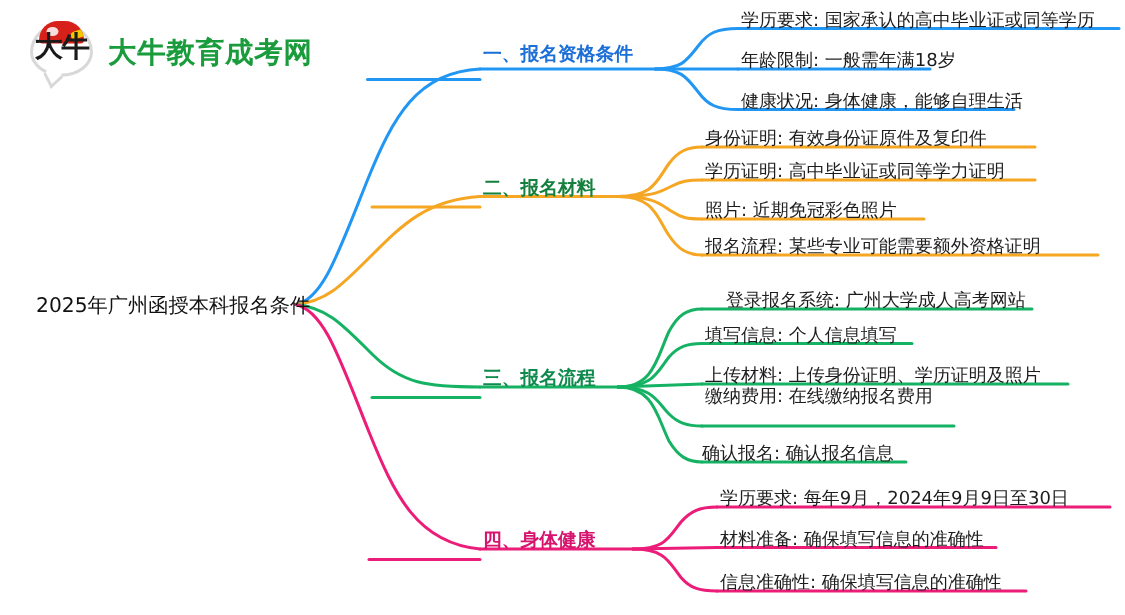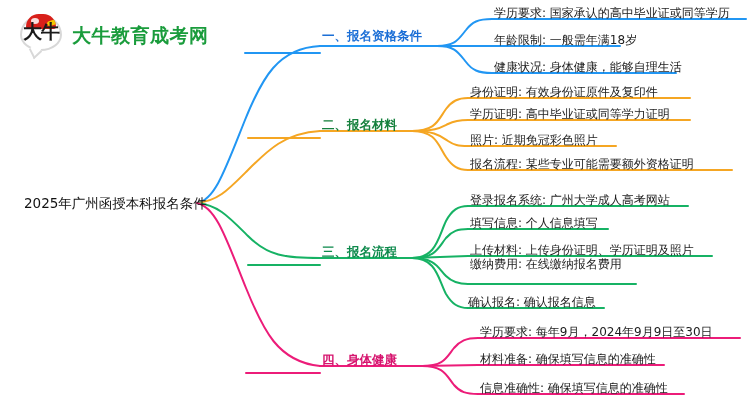--- a/index.html
+++ b/index.html
@@ -232,21 +232,21 @@
 <div class="node leaf-label" style="left:494px; top:32px;">年龄限制: 一般需年满18岁</div>
 <div class="node leaf-label" style="left:494px; top:59px;">健康状况: 身体健康，能够自理生活</div>
 
 <div class="node branch-label b2" style="left:322px; top:117px;">二、报名材料</div>
 <div class="node leaf-label" style="left:470px; top:84px;">身份证明: 有效身份证原件及复印件</div>
 <div class="node leaf-label" style="left:470px; top:106px;">学历证明: 高中毕业证或同等学力证明</div>
 <div class="node leaf-label" style="left:470px; top:132px;">照片: 近期免冠彩色照片</div>
 <div class="node leaf-label" style="left:470px; top:156px;">报名流程: 某些专业可能需要额外资格证明</div>
 
 <div class="node branch-label b3" style="left:322px; top:244px;">三、报名流程</div>
-<div class="node leaf-label" style="left:470px; top:192px;">登录报名系统: 广州大学成人高考网站</div>
+<div class="node leaf-label" style="left:484px; top:192px;">登录报名系统: 广州大学成人高考网站</div>
 <div class="node leaf-label" style="left:470px; top:215px;">填写信息: 个人信息填写</div>
 <div class="node leaf-label" style="left:470px; top:242px;">上传材料: 上传身份证明、学历证明及照片</div>
 <div class="node leaf-label" style="left:470px; top:256px;">缴纳费用: 在线缴纳报名费用</div>
 <div class="node leaf-label" style="left:468px; top:294px;">确认报名: 确认报名信息</div>
 
 <div class="node branch-label b4" style="left:322px; top:352px;">四、身体健康</div>
 <div class="node leaf-label" style="left:480px; top:324px;">学历要求: 每年9月，2024年9月9日至30日</div>
 <div class="node leaf-label" style="left:480px; top:351px;">材料准备: 确保填写信息的准确性</div>
 <div class="node leaf-label" style="left:480px; top:380px;">信息准确性: 确保填写信息的准确性</div>
 

